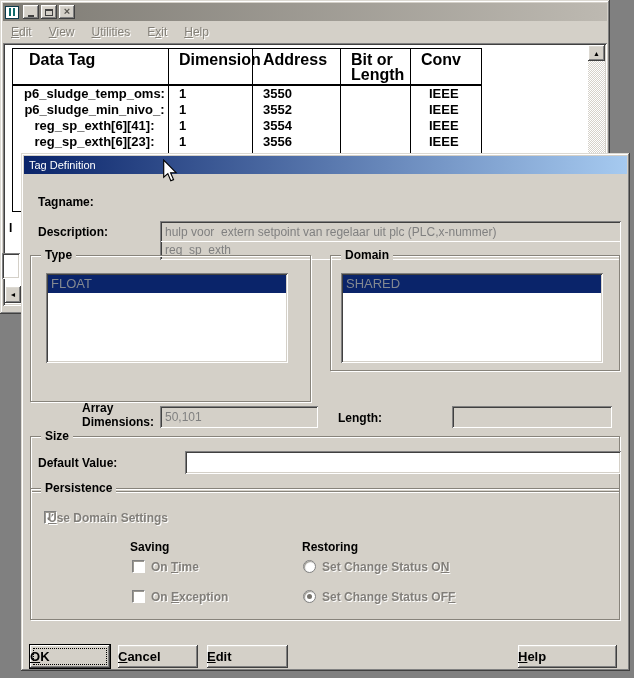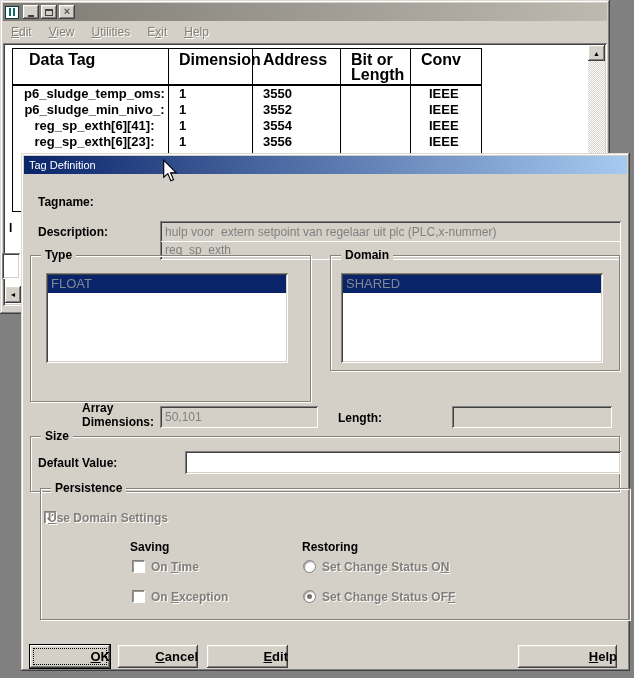--- a/index.html
+++ b/index.html
@@ -105,21 +105,21 @@
   .cb { position:absolute; width:13px; height:13px; background:#FFF;
     border:1px solid; border-color:#808080 #FFF #FFF #808080;
     box-shadow:inset 1px 1px 0 #9B9890; display:flex; align-items:center; justify-content:center; }
   .cb .check { font-size:11px; font-weight:bold; color:#7B7873; line-height:1; margin-top:-1px; }
   .radio { position:absolute; width:13px; height:13px; border-radius:50%; background:#FFF;
     border:1px solid #808080; box-shadow:inset 1px 1px 1px #9B9890;
     display:flex; align-items:center; justify-content:center; }
   .radio .dot { width:5px; height:5px; border-radius:50%; background:#76736D; }
   .ctl-label { position:absolute; white-space:nowrap; }
 
-  .pbtn { position:absolute; height:23px; display:flex; align-items:center; justify-content:flex-end;
+  .pbtn { position:absolute; height:23px; display:flex; align-items:center; justify-content:flex-start;
     font-size:13px; font-weight:bold; color:#000; }
   .pbtn.default { box-shadow:0 0 0 1px #000, inset -1px -1px 0 #404040, inset 1px 1px 0 #FFFFFF,
     inset -2px -2px 0 #808080, inset 2px 2px 0 #DCD9D2; }
   .focus-rect { position:absolute; left:3px; top:3px; right:3px; bottom:3px;
     border:1px dotted #000; pointer-events:none; }
 
   .cursor { position:absolute; left:162px; top:159px; z-index:50; }
 </style>
 </head>
 <body>
@@ -262,21 +262,21 @@
       <span class="group-label">Size</span>
     </div>
     <span class="lbl" style="left:21px; top:248px;margin-left:40px;"><span>Array</span><br><span>Dimensions:</span></span>
     <div class="field disabled sunken" style="left:139px; top:253px; width:158px; height:22px;">50,101</div>
     <span class="lbl" style="left:317px; top:258px;">Length:</span>
     <div class="field disabled sunken" style="left:431px; top:253px; width:160px; height:22px;"></div>
 
     <span class="lbl" style="left:17px; top:303px;">Default Value:</span>
     <div class="field enabled sunken" style="left:164px; top:298px; width:436px; height:23px;"></div>
 
-    <div class="group" style="left:19px; top:335px; width:590px; height:132px;padding-left:38px;">
+    <div class="group" style="left:9px; top:335px; width:590px; height:132px;padding-left:38px;">
       <span class="group-label">Persistence</span>
     </div>
 
     <span class="cb" style="left:23px; top:358px;">
         <span class="check">✓</span>
       </span>
     <span class="ctl-label dis" style="left:27px; top:358px;"><span></span><span class="u">U</span><span>se Domain Settings</span></span>
 
     <span class="lbl" style="left:109px; top:387px;">Saving</span>
     <span class="lbl" style="left:281px; top:387px;">Restoring</span>

